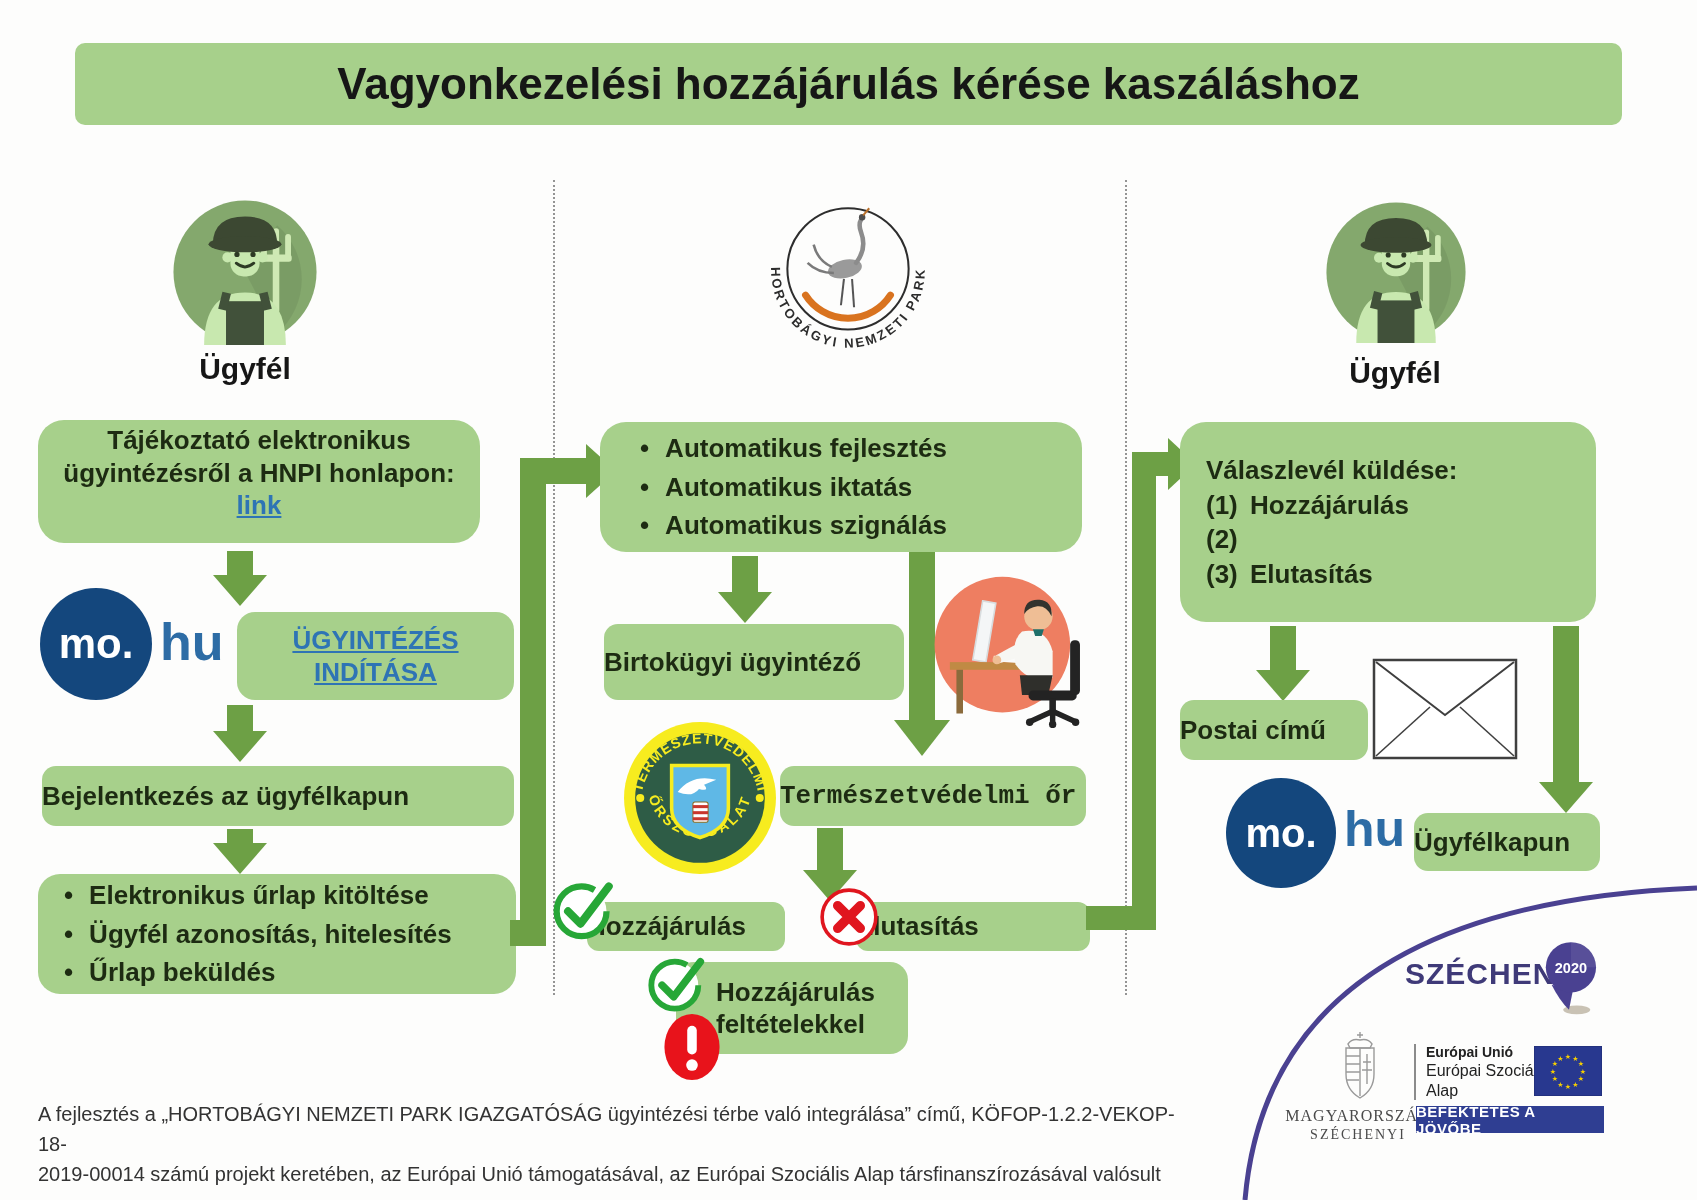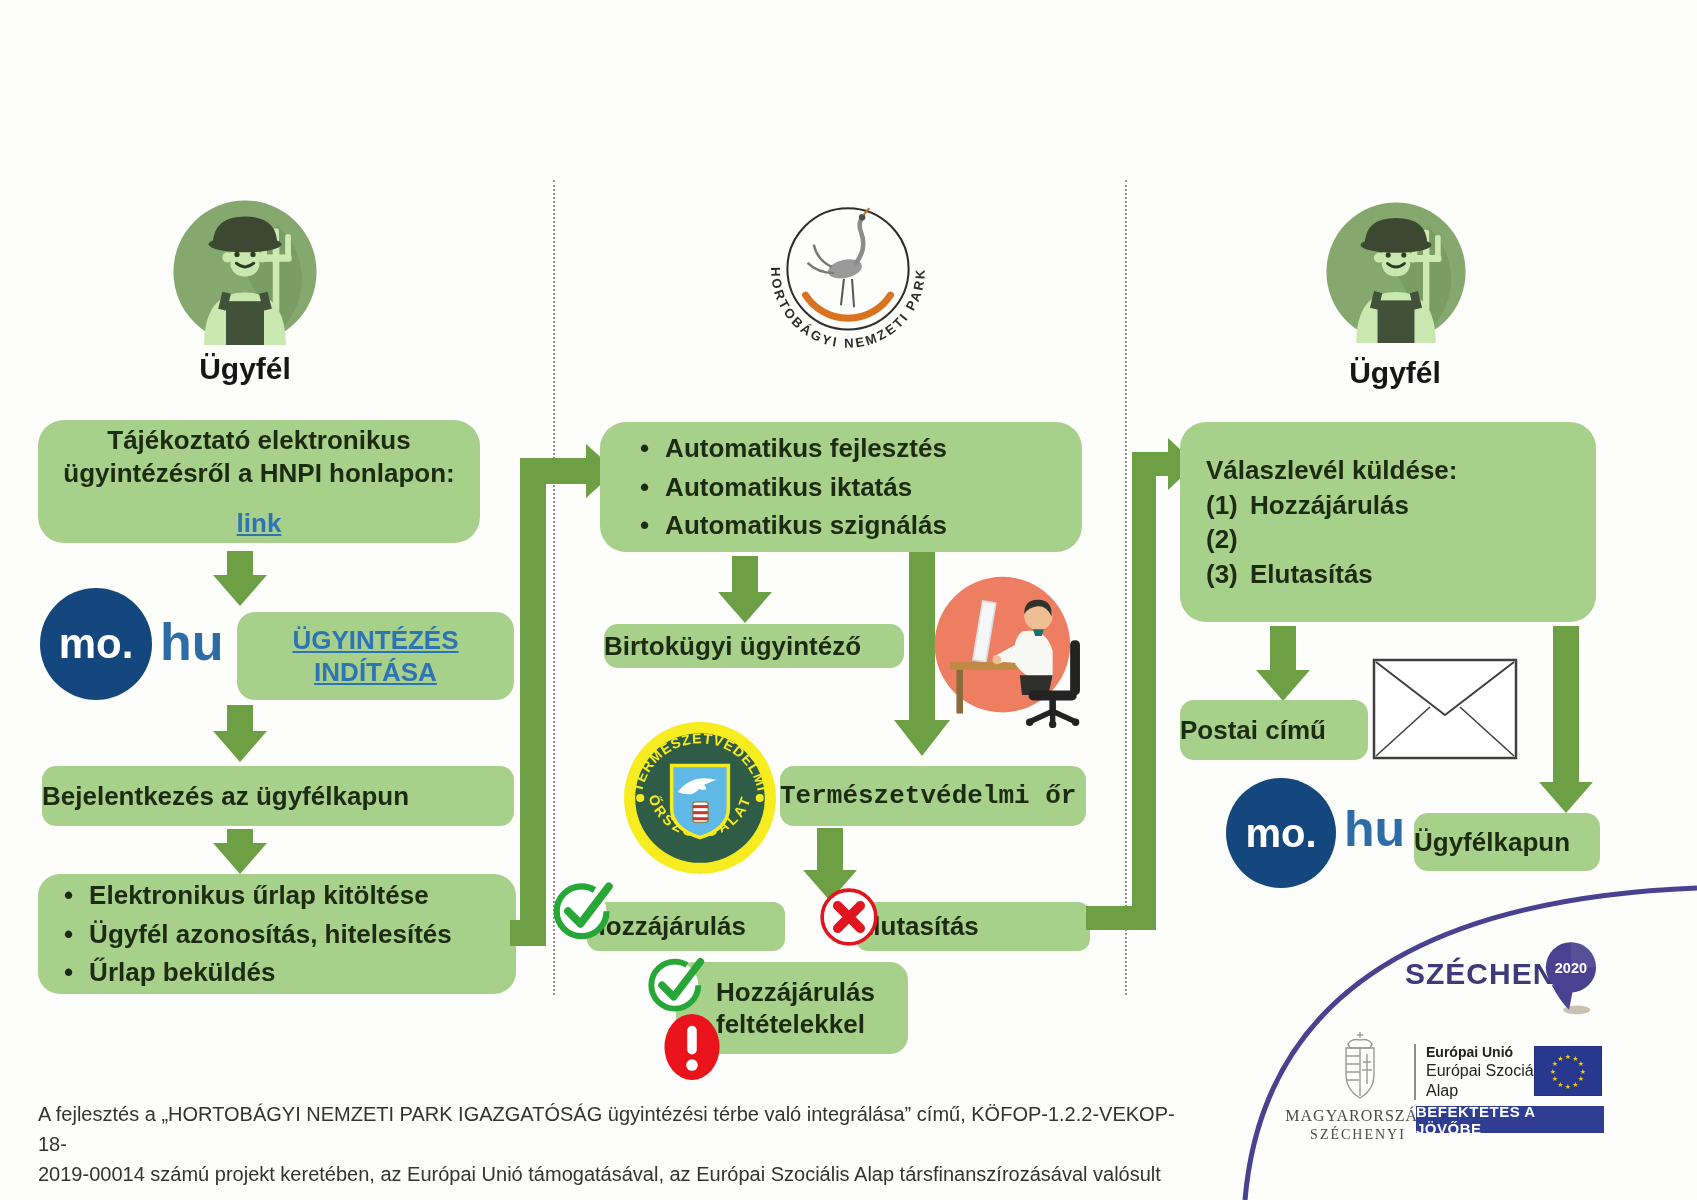--- a/index.html
+++ b/index.html
@@ -5,21 +5,21 @@
   html,body{margin:0;padding:0;background:#fff;}
   #canvas{position:relative;width:1697px;height:1200px;background:#fdfdfc;overflow:hidden;
           font-family:"Liberation Sans","DejaVu Sans",sans-serif;color:#1d2b12;}
   .abs{position:absolute;}
   
   .title-bar{left:75px;top:43px;width:1547px;height:82px;background:#a7d08b;border-radius:10px;
              display:flex;align-items:center;justify-content:center;font-size:44px;font-weight:bold;color:#161616;}
   
   .sep{width:0;border-left:2px dotted #949494;top:180px;height:815px;}
   
-  .box{background:#a7d08b;border-radius:14px;display:flex;align-items:center;justify-content:space-between;
+  .box{background:#a7d08b;border-radius:14px;display:flex;align-items:center;justify-content:flex-start;
        text-align:center;font-weight:bold;font-size:26px;line-height:1.25;color:#1d2b12;}
   .r26{border-radius:26px;} .r22{border-radius:22px;} .r18{border-radius:18px;} .r12{border-radius:12px;}
   .bullets{flex-direction:column;align-items:flex-start;justify-content:center;text-align:left;padding:0 26px;gap:6px;}
   .brow{display:flex;gap:16px;align-items:flex-start;}
   .bdot::before{content:"\2022";}
   .link{color:#2e74b5;text-decoration:underline;cursor:pointer;}
   
   .arrow{display:flex;flex-direction:column;align-items:center;width:54px;}
   .shaft{width:26px;background:#6da045;}
   .head{width:0;height:0;border-left:27px solid transparent;border-right:27px solid transparent;border-top:31px solid #6da045;}
@@ -47,20 +47,21 @@
   .eu-block{left:1414px;top:1044px;border-left:2px solid #8b8b8b;padding-left:10px;color:#222;line-height:1.22;}
   .eu-title{font-size:14px;font-weight:bold;} .eu-sub{font-size:16px;}
   .eu-banner{left:1416px;top:1106px;width:188px;height:27px;background:#2f3e92;color:#fff;font-weight:bold;
              font-size:15px;display:flex;align-items:center;justify-content:center;letter-spacing:.5px;}
 </style>
 </head>
 <body>
 
 <div id="canvas">
 
+  <div class="abs title-bar">Vagyonkezelési hozzájárulás kérése kaszáláshoz</div>
 
   <div class="abs sep" style="left:553px;"></div>
   <div class="abs sep" style="left:1125px;"></div>
 
   <svg class="abs" style="left:172px;top:198px;" width="146" height="148" viewBox="0 0 100 100">
     <circle cx="50" cy="50" r="49" fill="#84a86d"></circle>
     <path d="M72,18 A49,49 0 0 1 72,92 L50,50 Z" fill="rgba(0,0,0,0.07)"></path>
     <g fill="#cfe9b4">
       <rect x="69" y="30" width="4.5" height="48" rx="2"></rect>
       <rect x="61" y="24" width="4" height="16" rx="2"></rect>
@@ -166,21 +167,21 @@
         <span class="bdot"></span>
         <span>Automatikus szignálás</span>
       </div>
   </div>
 
   <div class="abs arrow" style="left:718px;top:556px;">
     <div class="shaft" style="height:36px;"></div>
       <div class="head"></div>
   </div>
 
-  <div class="abs box" style="left:604px;top:624px;width:300px;height:44px;">Birtokügyi ügyintéző</div>
+  <div class="abs box" style="left:604px;top:624px;width:300px;height:76px;">Birtokügyi ügyintéző</div>
 
   <div class="abs conn" style="left:909px;top:552px;width:26px;height:170px;"></div>
   <div class="abs head big" style="left:894px;top:720px;"></div>
 
   <svg class="abs" style="left:928px;top:570px;" width="164" height="158" viewBox="0 0 150 140">
     <circle cx="68" cy="66" r="62" fill="#ee7e61"></circle>
     <polygon points="50,26 62,28 53,82 41,80" fill="#f4f6f7" stroke="#d8dcde" stroke-width="1.5"></polygon>
     <rect x="20" y="82" width="88" height="7" fill="#c08a44"></rect>
     <rect x="26" y="89" width="6" height="40" fill="#8b6b3c"></rect>
     <rect x="60" y="77" width="24" height="5" fill="#fbfbfa" transform="rotate(4 72 79)"></rect>

